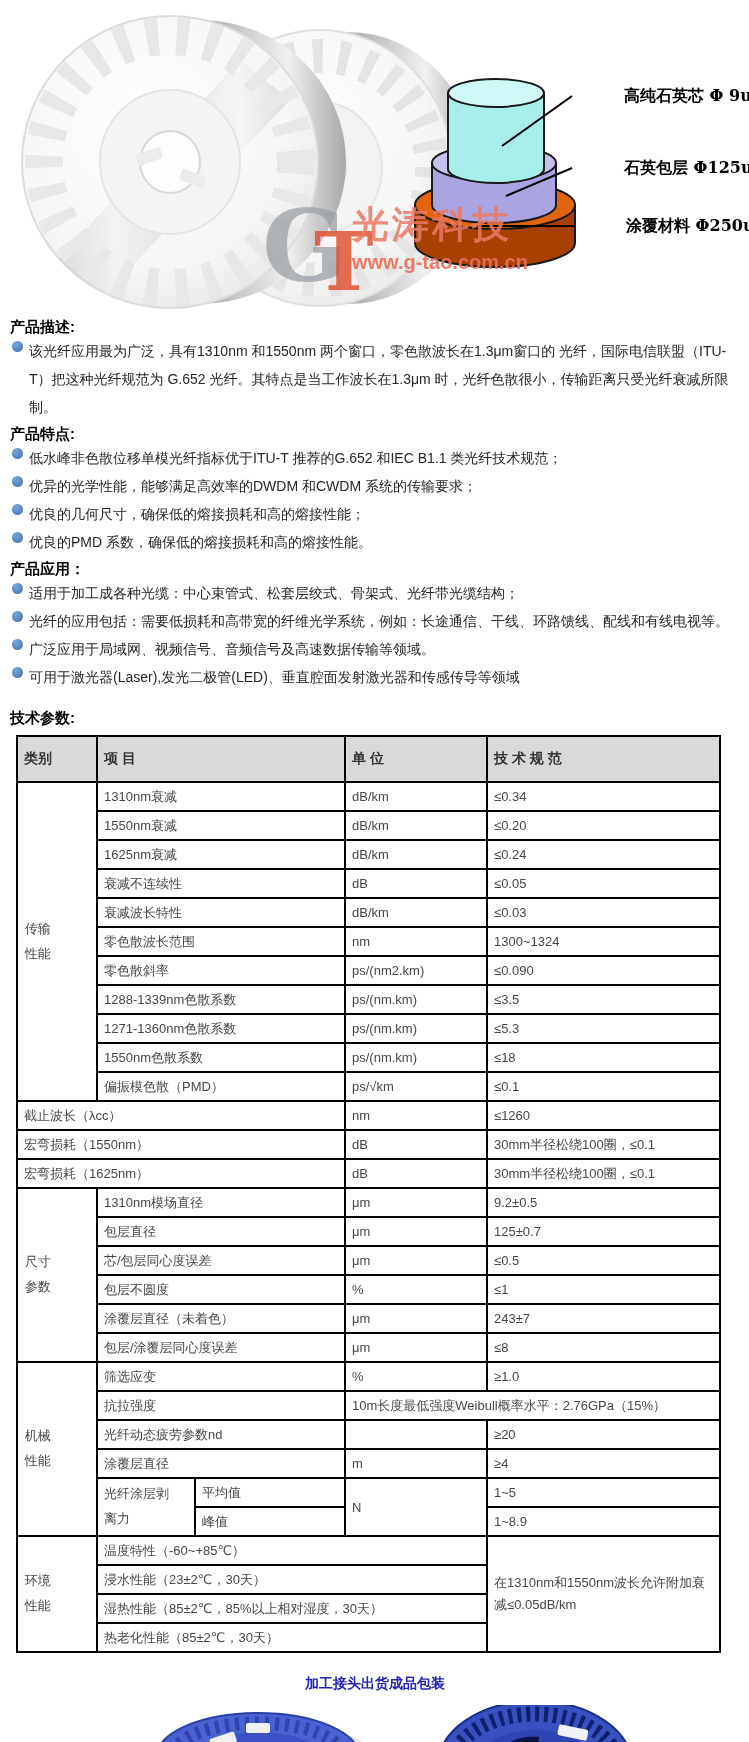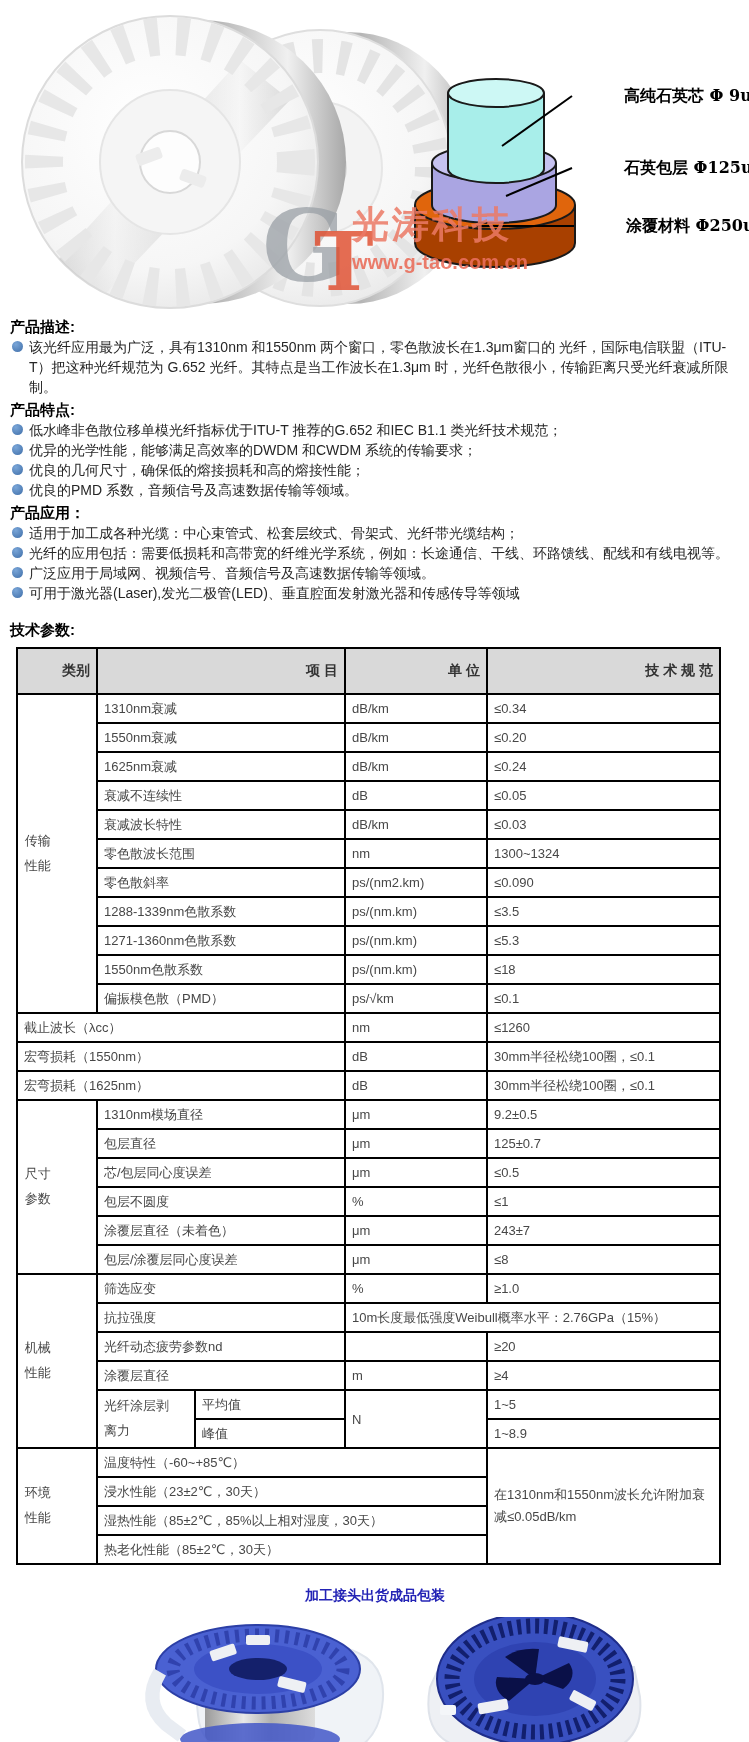--- a/index.html
+++ b/index.html
@@ -14,30 +14,30 @@
   .dlabel1{left:576px;top:158px;}
   .dlabel2{left:578px;top:216px;}
   .wm{position:absolute;font-weight:bold;font-family:"DejaVu Serif","Liberation Serif",serif;}
   .wm-g{left:262px;top:196px;font-size:100px;color:#9aa0a6;opacity:.75;line-height:1;}
   .wm-t{left:314px;top:222px;font-size:80px;color:#e04a2a;opacity:.8;line-height:1;}
   .wm-brand{left:352px;top:206px;font-size:37px;color:#ec7a66;opacity:.85;letter-spacing:3px;line-height:1;}
   .wm-url{left:352px;top:252px;font-size:20px;color:#ea6f5c;opacity:.9;line-height:1;font-family:"Liberation Sans",sans-serif;}
   
   .content{position:absolute;top:314px;left:10px;width:730px;}
   .sec-heading{font-size:15px;font-weight:bold;color:#000;line-height:21px;margin-top:2px;}
-  .bullet-row{display:flex;align-items:flex-start;font-size:14px;line-height:20px;color:#262626;}
+  .bullet-row{display:flex;align-items:flex-start;font-size:14px;line-height:28px;color:#262626;}
   .bullet{flex:0 0 auto;width:11px;height:11px;border-radius:50%;
           background:radial-gradient(circle at 35% 30%,#7aa6d8,#3f6ea8);margin:4px 6px 0 2px;}
   .bullet-text{flex:1 1 auto;}
   
   .table-heading{font-size:15px;font-weight:bold;color:#000;margin:18px 0 7px 0;}
   table.spec{border-collapse:collapse;margin-left:6px;background:#fff;}
   table.spec th,table.spec td{border:2px solid #000;font-size:13px;color:#474747;
         padding:2px 6px;text-align:left;vertical-align:middle;}
-  table.spec th{background:#d9d9d9;color:#333;font-size:14px;font-weight:bold;height:40px;text-align:right;}
+  table.spec th{background:#d9d9d9;color:#333;font-size:14px;font-weight:bold;height:40px;text-align:left;}
   table.spec td{height:23px;}
   td.cat{text-align:center;padding:2px 4px;}
   .wrap2{display:inline-block;width:2.1em;word-break:break-all;line-height:1.9;text-align:center;}
   .wrap5{display:inline-block;width:5.3em;word-break:break-all;line-height:1.9;}
   td.item{padding-left:12px;border-radius:14px;}
   td.spec-merged{white-space:nowrap;overflow:hidden;}
   td.spec-env{line-height:1.7;}
   
   .pkg-caption{margin-top:22px;text-align:center;font-size:14px;font-weight:bold;color:#2323b5;}
   .pkg-photos{position:relative;margin-top:12px;height:148px;}
@@ -131,21 +131,21 @@
       <div class="bullet-row">
         <span class="bullet"></span>
         <span class="bullet-text">优异的光学性能，能够满足高效率的DWDM 和CWDM 系统的传输要求；</span>
       </div>
       <div class="bullet-row">
         <span class="bullet"></span>
         <span class="bullet-text">优良的几何尺寸，确保低的熔接损耗和高的熔接性能；</span>
       </div>
       <div class="bullet-row">
         <span class="bullet"></span>
-        <span class="bullet-text">优良的PMD 系数，音频信号及高速数据传输等领域。</span>
+        <span class="bullet-text">优良的PMD 系数，确保低的熔接损耗和高的熔接性能。</span>
       </div>
     </div>
 
     <div class="section">
       <div class="sec-heading">产品应用：</div>
       <div class="bullet-row">
         <span class="bullet"></span>
         <span class="bullet-text">适用于加工成各种光缆：中心束管式、松套层绞式、骨架式、光纤带光缆结构；</span>
       </div>
       <div class="bullet-row">

